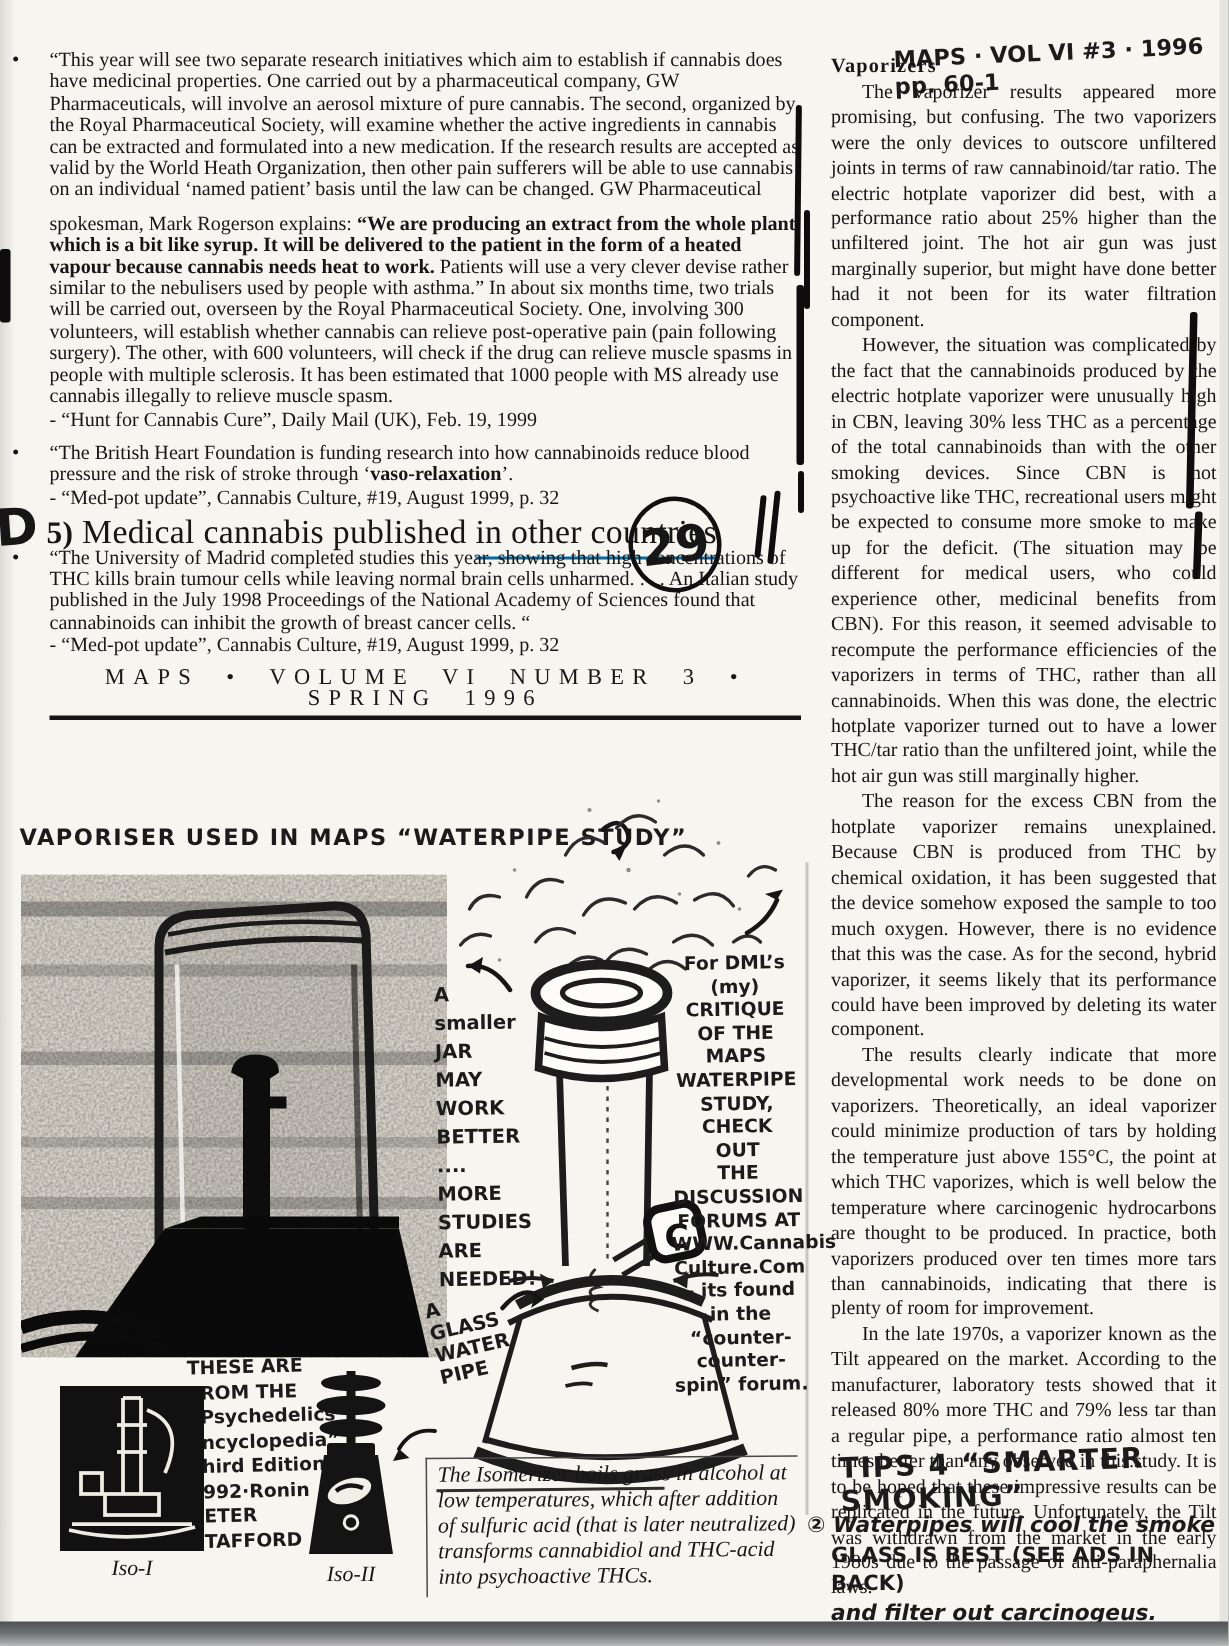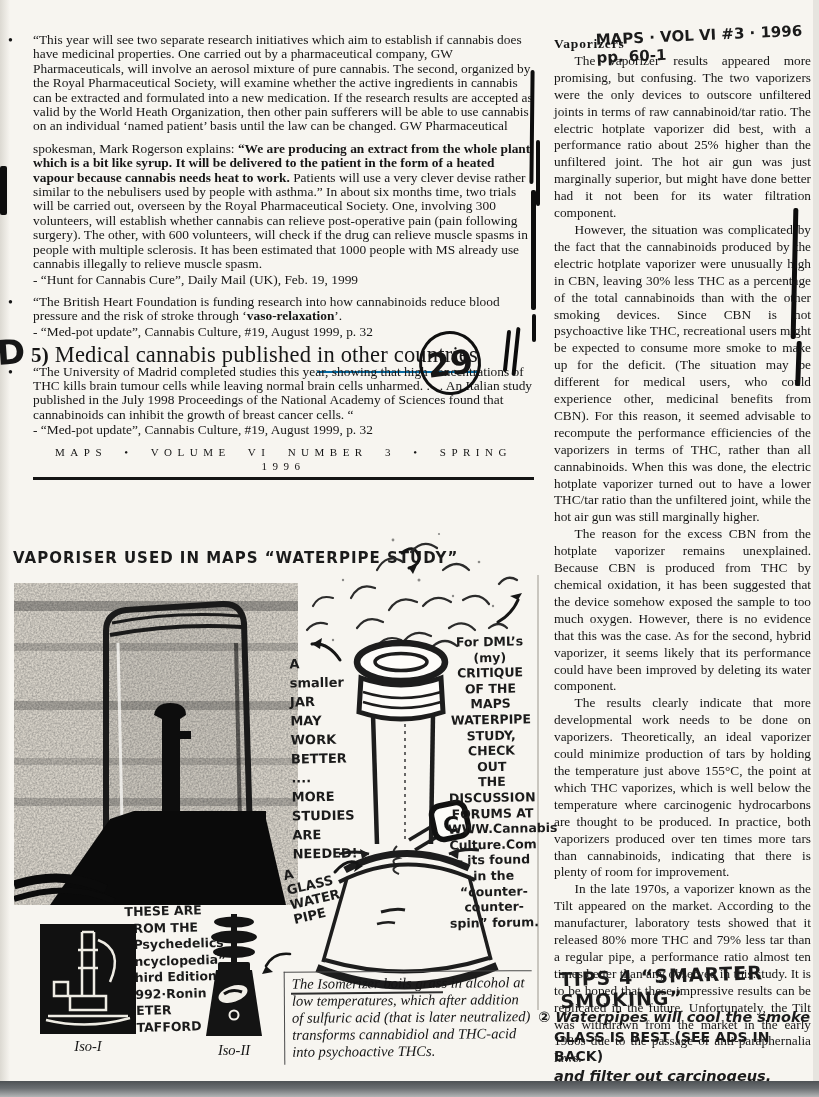--- a/index.html
+++ b/index.html
@@ -19,21 +19,21 @@
   #left-col p{margin:0;}
   .sp-before{margin-top:8px !important;}
   .cite{margin-top:1px !important;}
   .cite2{margin-left:8px;}
   h2.section-head{position:relative;margin:9px 0 2px -2px;font-size:22.5px;font-weight:normal;
     letter-spacing:.2px;}
   .d-marker{position:absolute;left:-34px;top:-3px;font-family:"DejaVu Sans",sans-serif;
     font-weight:900;font-size:34px;transform:rotate(-4deg);}
   .head-num{font-weight:bold;font-size:21px;}
   .underlined{border-bottom:2px solid #0369a1;padding-bottom:4px;}
-  .journal-line{text-align:center;font-size:11px;letter-spacing:5.5px;word-spacing:9px;
+  .journal-line{text-align:center;font-size:15px;letter-spacing:5.5px;word-spacing:9px;
     margin-top:7px !important;}
   .rule{height:2.5px;background:#151515;margin-top:4px;}
 
   #rcol{position:absolute;left:518px;top:36px;width:257px;font-size:13.3px;line-height:16.9px;margin-left:36px;}
   #rcol .rtitle{font-weight:bold;font-size:13.5px;letter-spacing:.8px;}
   #rcol p{margin:0;text-indent:1.55em;text-align:justify;}
 
   
   .hand{font-family:"DejaVu Sans",sans-serif;font-weight:700;color:#1b1b1b;}
   .pre{white-space:pre-line;}

